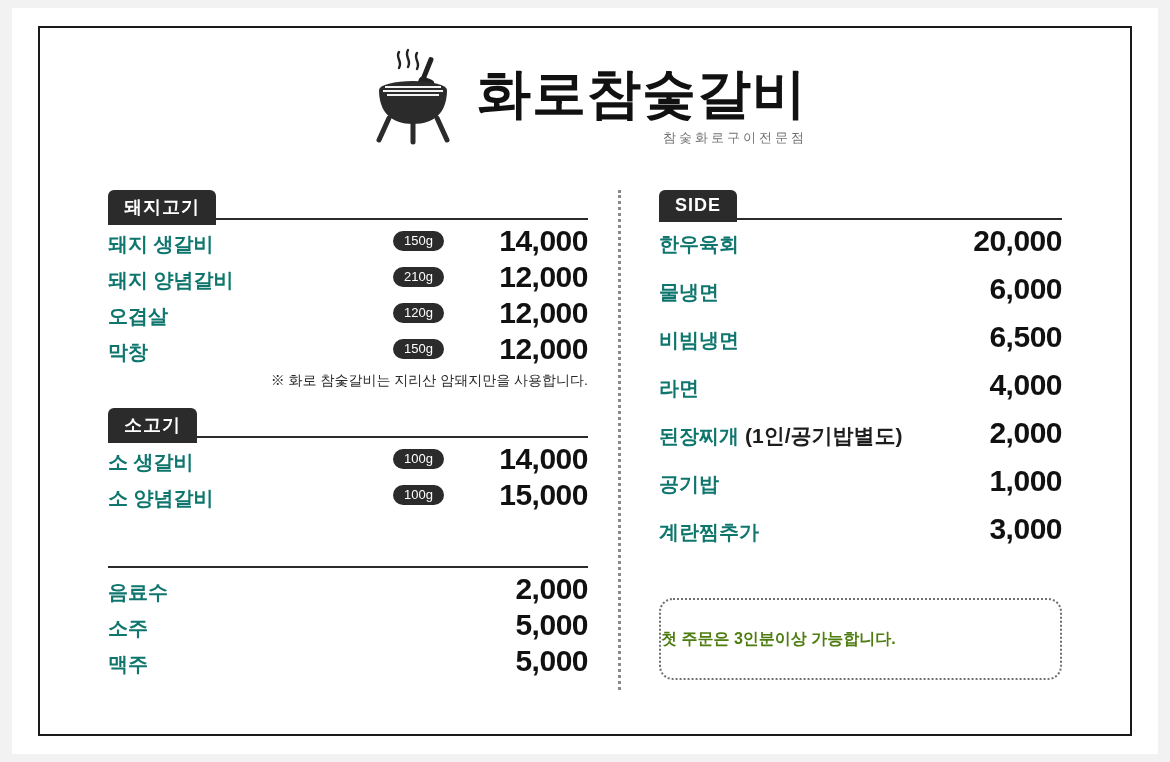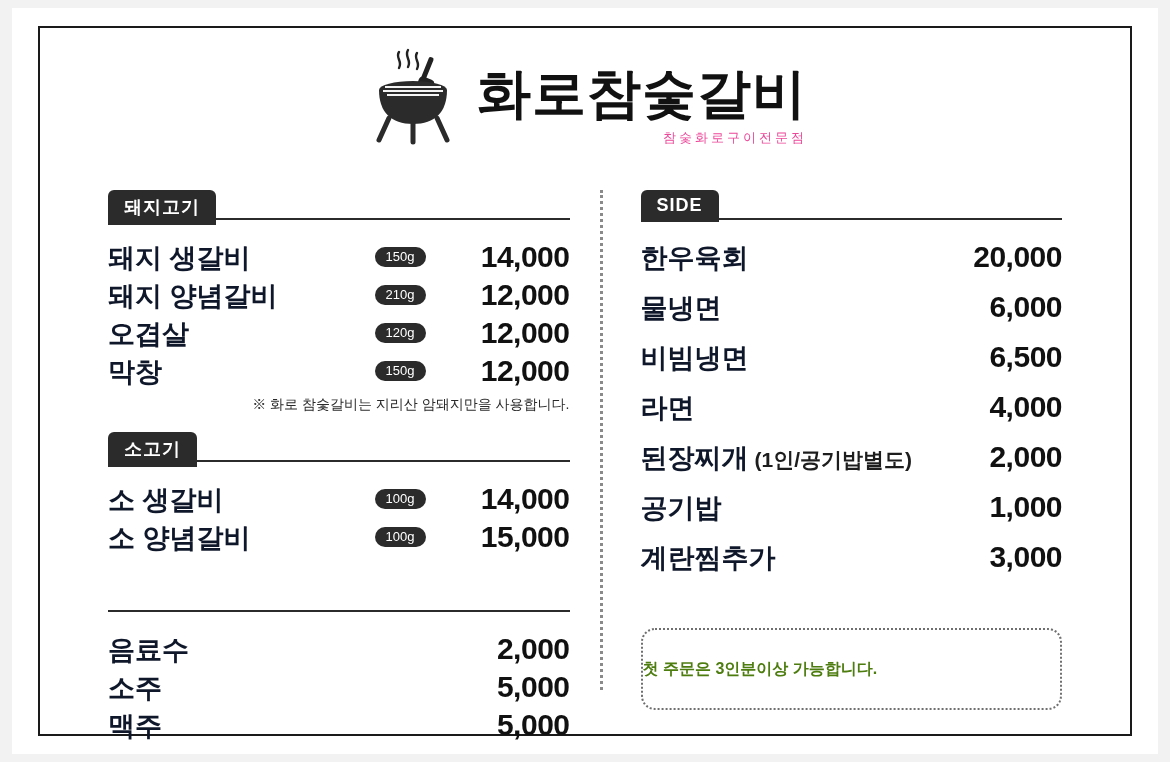--- a/index.html
+++ b/index.html
@@ -62,21 +62,21 @@
     font-size: 54px;
     font-weight: 700;
     letter-spacing: 1px;
     color: #111;
     line-height: 1.05;
     font-family: "DejaVu Sans", "Liberation Sans", sans-serif;
     margin-top: 8px;
   }
   .brand-sub {
     font-size: 13px;
-    color: #ec4899;
+    color: #737373;
     letter-spacing: 3px;
     margin-top: 6px;
   }
 
   
   .columns {
     position: absolute;
     top: 182px;
     left: 96px;
     right: 96px;
@@ -98,21 +98,21 @@
     position: relative;
   }
 
   
   .section {
     margin-bottom: 6px;
   }
   .sec-head {
     position: relative;
     height: 30px;
-    margin-bottom: 16px;
+    margin-bottom: 0;
   }
   .sec-pill {
     display: inline-block;
     background: #2b2b2b;
     color: #fff;
     font-size: 18px;
     font-weight: 700;
     padding: 5px 16px 6px;
     border-radius: 6px 6px 0 0;
     position: relative;
@@ -132,23 +132,23 @@
   
   .rows {
     padding: 4px 0 0 0;
   }
   .row {
     display: flex;
     align-items: baseline;
     margin: 0 0 2px 0;
   }
   .row .name {
-    font-size: 27px;
-    font-weight: 700;
-    color: #0f172a;
+    font-size: 20px;
+    font-weight: 700;
+    color: #0f766e;
     white-space: nowrap;
   }
   .row .note {
     font-size: 21px;
     font-weight: 700;
     color: #1d1d1d;
     margin-left: 6px;
     white-space: nowrap;
   }
   .row .spacer {

